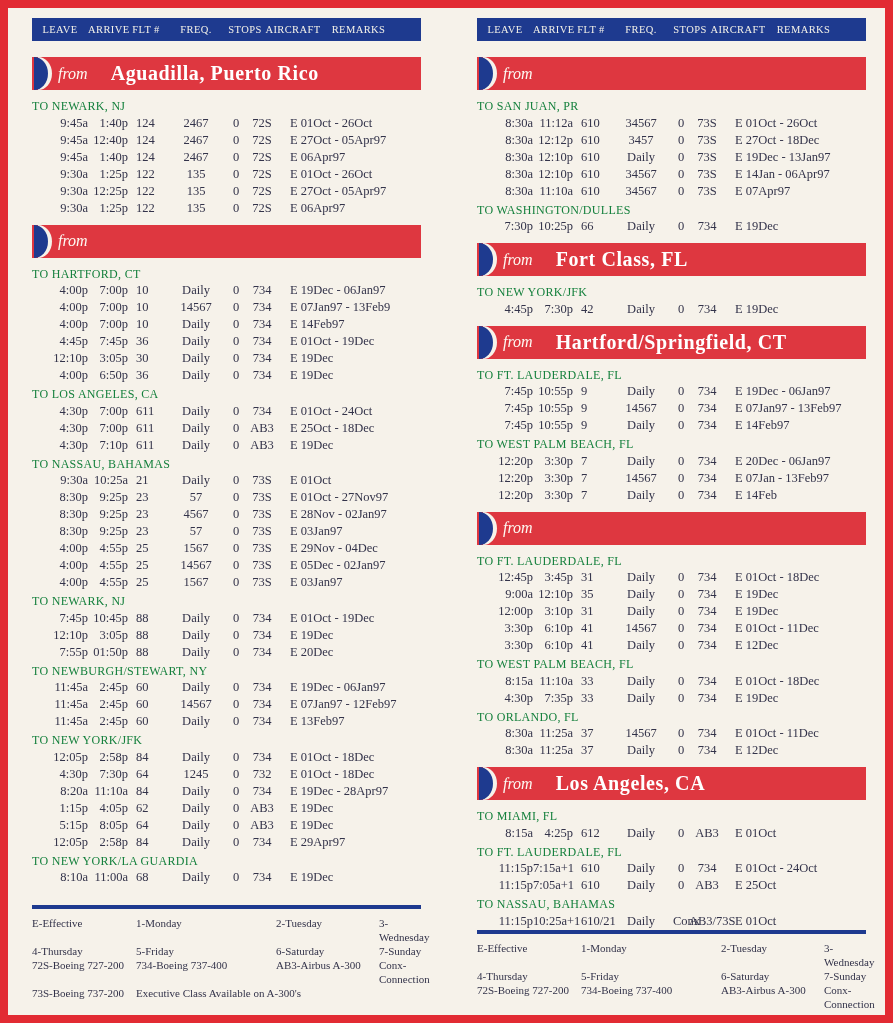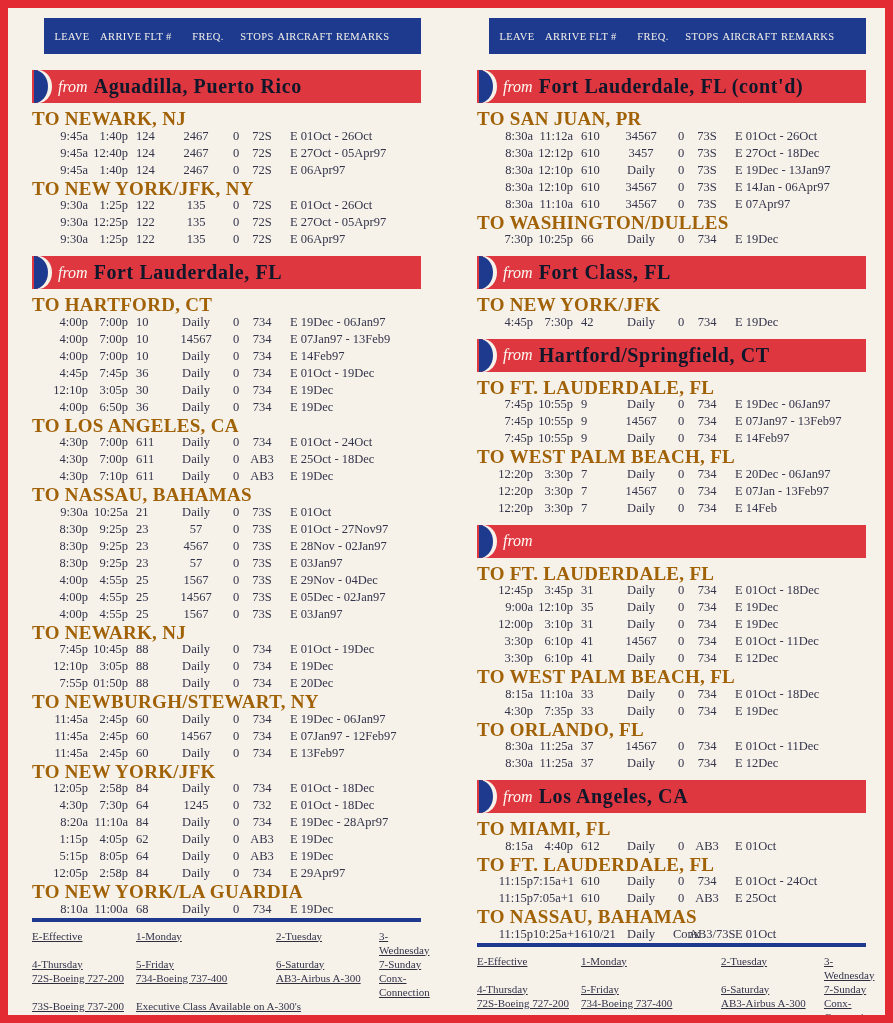--- a/index.html
+++ b/index.html
@@ -20,34 +20,33 @@
     height:997px;
   }
   .col{
     width:389px;
     flex:0 0 389px;
     display:flex;
     flex-direction:column;
   }
   
   .colheader{
-    height:36px;
+    height:23px;
     background:#1e3a8f;
     color:#f3f1e8;
     display:grid;
     grid-template-columns:56px 40px 36px 64px 34px 62px 1fr;
     align-items:center;
     font-size:10.5px;
     letter-spacing:0.4px;
     margin-bottom:8px;
     flex:0 0 auto;
-    margin-left:12px;
   }
   .colheader span{text-align:center;white-space:nowrap;}
-  .colheader .h6{text-align:right;padding-right:36px;}
+  .colheader .h6{text-align:center;padding-right:28px;}
   
   .sectionbar{
     height:33px;
     background:#de3740;
     display:flex;
     align-items:center;
     margin:8px 0 6px 0;
     overflow:hidden;
     flex:0 0 auto;
   }
@@ -63,31 +62,31 @@
   .from-label{
     font-style:italic;
     font-size:16px;
     color:#fdf9f2;
     margin-left:10px;
     flex:0 0 auto;
   }
   .section-title{
     font-size:20px;
     font-weight:bold;
-    color:#0f172a;
-    margin-left:6px;
+    color:#ffffff;
+    margin-left:23px;
     letter-spacing:0.6px;
     white-space:nowrap;
   }
   
   .dest{flex:0 0 auto;}
   .dest-title{
-    font-size:19px;
-    font-weight:bold;
-    color:#a16207;
+    font-size:12px;
+    font-weight:normal;
+    color:#15803d;
     letter-spacing:0.3px;
     line-height:16.5px;
     margin-top:2px;
     white-space:nowrap;
   }
   .row{
     display:grid;
     grid-template-columns:56px 40px 36px 64px 16px 36px 1fr;
     height:17px;
     align-items:center;
@@ -100,21 +99,20 @@
   .row .c2{text-align:left;padding-left:8px;}
   .row .c3{text-align:center;}
   .row .c4{text-align:center;}
   .row .c5{text-align:center;}
   .row .c6{text-align:left;padding-left:10px;}
   
   .footer{
     margin-top:auto;
     padding-bottom:5px;
     flex:0 0 auto;
-    text-decoration:underline;
   }
   .legend-rule{
     height:4px;
     background:#1e3a8f;
     margin-bottom:7px;
   }
   .legend-grid{
     display:grid;
     grid-template-columns:104px 140px 103px 1fr;
     font-size:11px;
@@ -167,21 +165,20 @@
     <span class="c c0">9:45a</span>
     <span class="c c1">1:40p</span>
     <span class="c c2">124</span>
     <span class="c c3">2467</span>
     <span class="c c4">0</span>
     <span class="c c5">72S</span>
     <span class="c c6">E 06Apr97</span>
   </div>
         </div>
         <div class="dest">
-    <div class="dest-title">TO NEW YORK/JFK, NY</div>
   <div class="row">
     <span class="c c0">9:30a</span>
     <span class="c c1">1:25p</span>
     <span class="c c2">122</span>
     <span class="c c3">135</span>
     <span class="c c4">0</span>
     <span class="c c5">72S</span>
     <span class="c c6">E 01Oct - 26Oct</span>
   </div>
           <div class="row">
@@ -199,21 +196,20 @@
     <span class="c c2">122</span>
     <span class="c c3">135</span>
     <span class="c c4">0</span>
     <span class="c c5">72S</span>
     <span class="c c6">E 06Apr97</span>
   </div>
         </div>
         <div class="sectionbar">
     <span class="halfmoon"></span>
     <span class="from-label">from</span>
-    <span class="section-title">Fort Lauderdale, FL</span>
   </div>
         <div class="dest">
     <div class="dest-title">TO HARTFORD, CT</div>
   <div class="row">
     <span class="c c0">4:00p</span>
     <span class="c c1">7:00p</span>
     <span class="c c2">10</span>
     <span class="c c3">Daily</span>
     <span class="c c4">0</span>
     <span class="c c5">734</span>
@@ -518,21 +514,20 @@
     <span class="h h1">ARRIVE</span>
     <span class="h h2">FLT #</span>
     <span class="h h3">FREQ.</span>
     <span class="h h4">STOPS</span>
     <span class="h h5">AIRCRAFT</span>
     <span class="h h6">REMARKS</span>
   </div>
         <div class="sectionbar">
     <span class="halfmoon"></span>
     <span class="from-label">from</span>
-    <span class="section-title">Fort Lauderdale, FL (cont'd)</span>
   </div>
         <div class="dest">
     <div class="dest-title">TO SAN JUAN, PR</div>
   <div class="row">
     <span class="c c0">8:30a</span>
     <span class="c c1">11:12a</span>
     <span class="c c2">610</span>
     <span class="c c3">34567</span>
     <span class="c c4">0</span>
     <span class="c c5">73S</span>
@@ -767,21 +762,21 @@
         </div>
         <div class="sectionbar">
     <span class="halfmoon"></span>
     <span class="from-label">from</span>
     <span class="section-title">Los Angeles, CA</span>
   </div>
         <div class="dest">
     <div class="dest-title">TO MIAMI, FL</div>
   <div class="row">
     <span class="c c0">8:15a</span>
-    <span class="c c1">4:40p</span>
+    <span class="c c1">4:25p</span>
     <span class="c c2">612</span>
     <span class="c c3">Daily</span>
     <span class="c c4">0</span>
     <span class="c c5">AB3</span>
     <span class="c c6">E 01Oct</span>
   </div>
         </div>
         <div class="dest">
     <div class="dest-title">TO FT. LAUDERDALE, FL</div>
   <div class="row">

